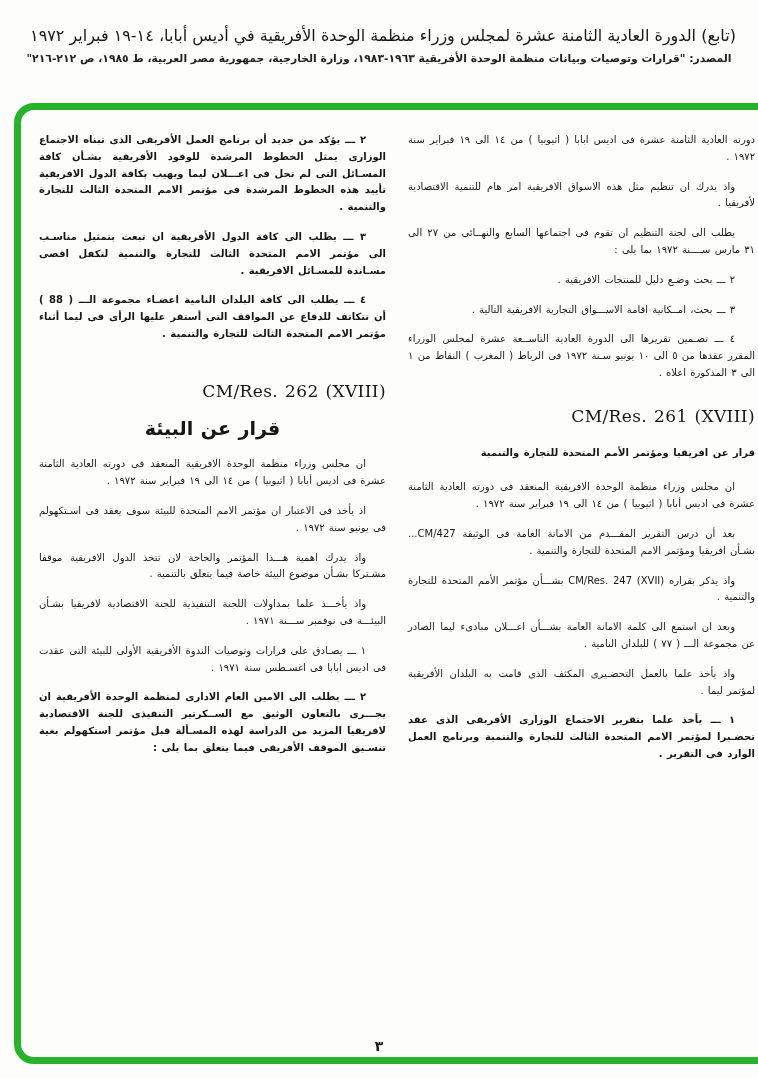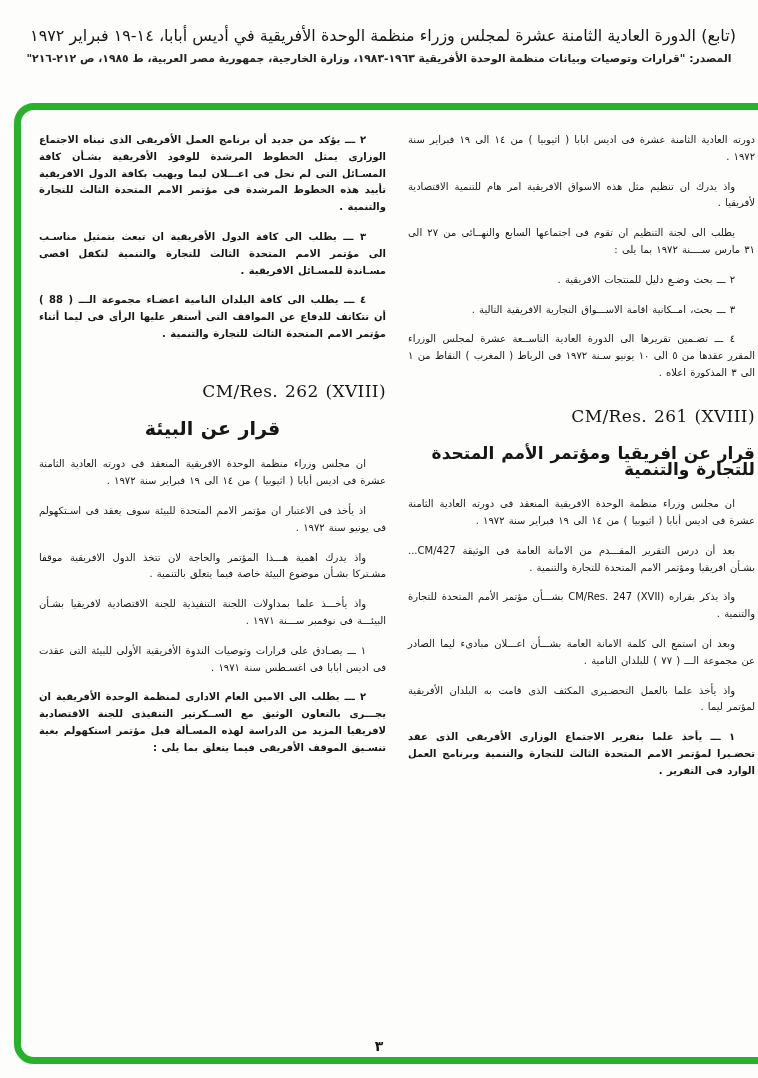--- a/index.html
+++ b/index.html
@@ -45,21 +45,21 @@
   .body-noindent{text-indent:0;}
   .body-bold{font-weight:bold;}
   .res-code{
     direction:ltr;text-align:right;text-indent:0;
     font-family:"DejaVu Serif","Liberation Serif",serif;
     font-size:17px;letter-spacing:.4px;
     margin:26px 0 20px 0;
   }
   .res-gap-lg{margin-top:40px;}
   .heading{
-    font-weight:bold;text-indent:0;font-size:17px;
+    font-weight:bold;text-indent:0;font-size:10px;
     margin:2px 0 18px 0;text-align:right;
   }
   .heading-center{
     font-weight:bold;text-indent:0;font-size:19px;
     text-align:center;margin:6px 0 20px 0;
   }
   .page-number{
     position:absolute;left:0;right:0;top:1038px;
     text-align:center;font-size:14px;font-weight:bold;
   }

